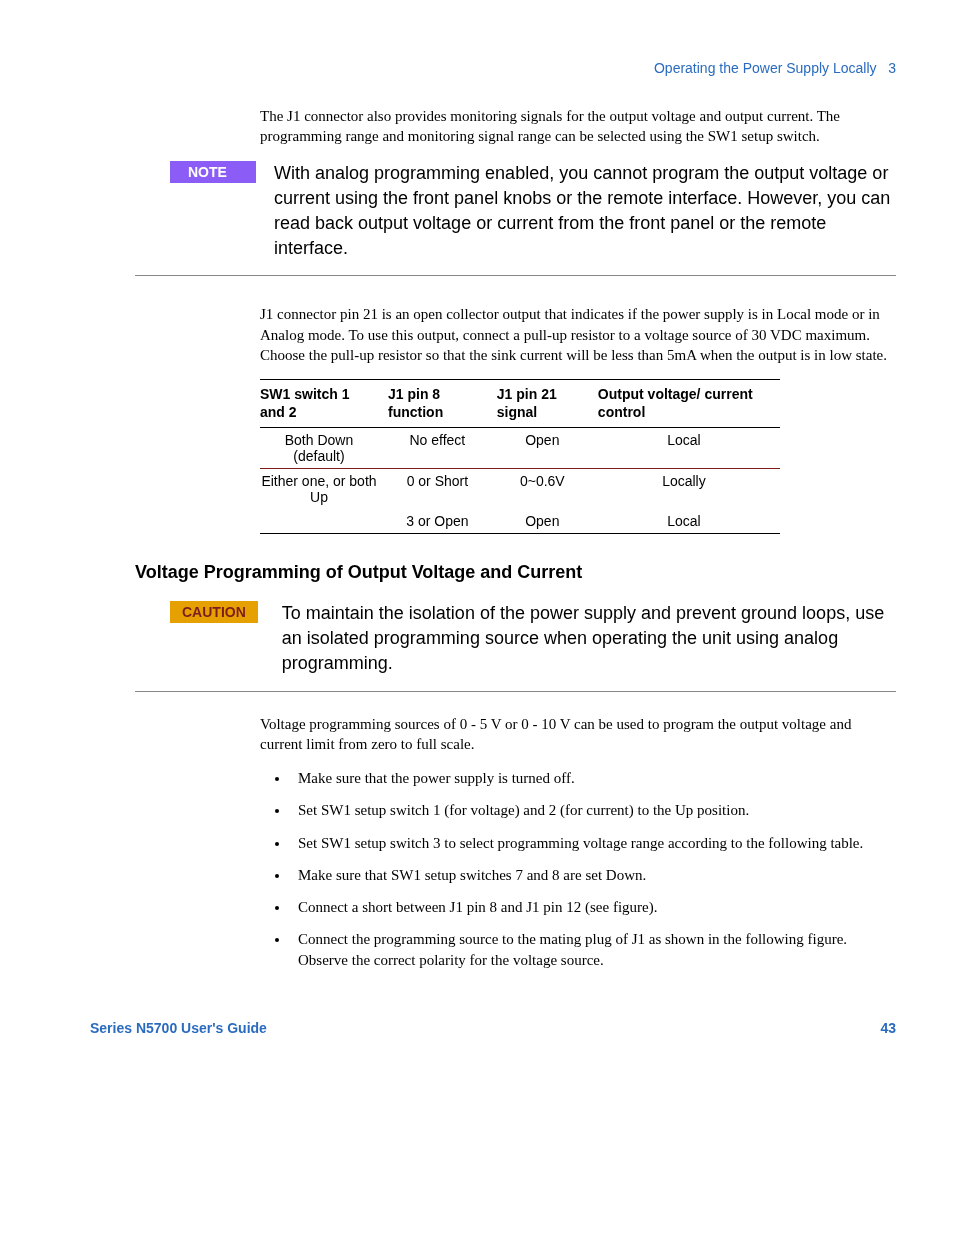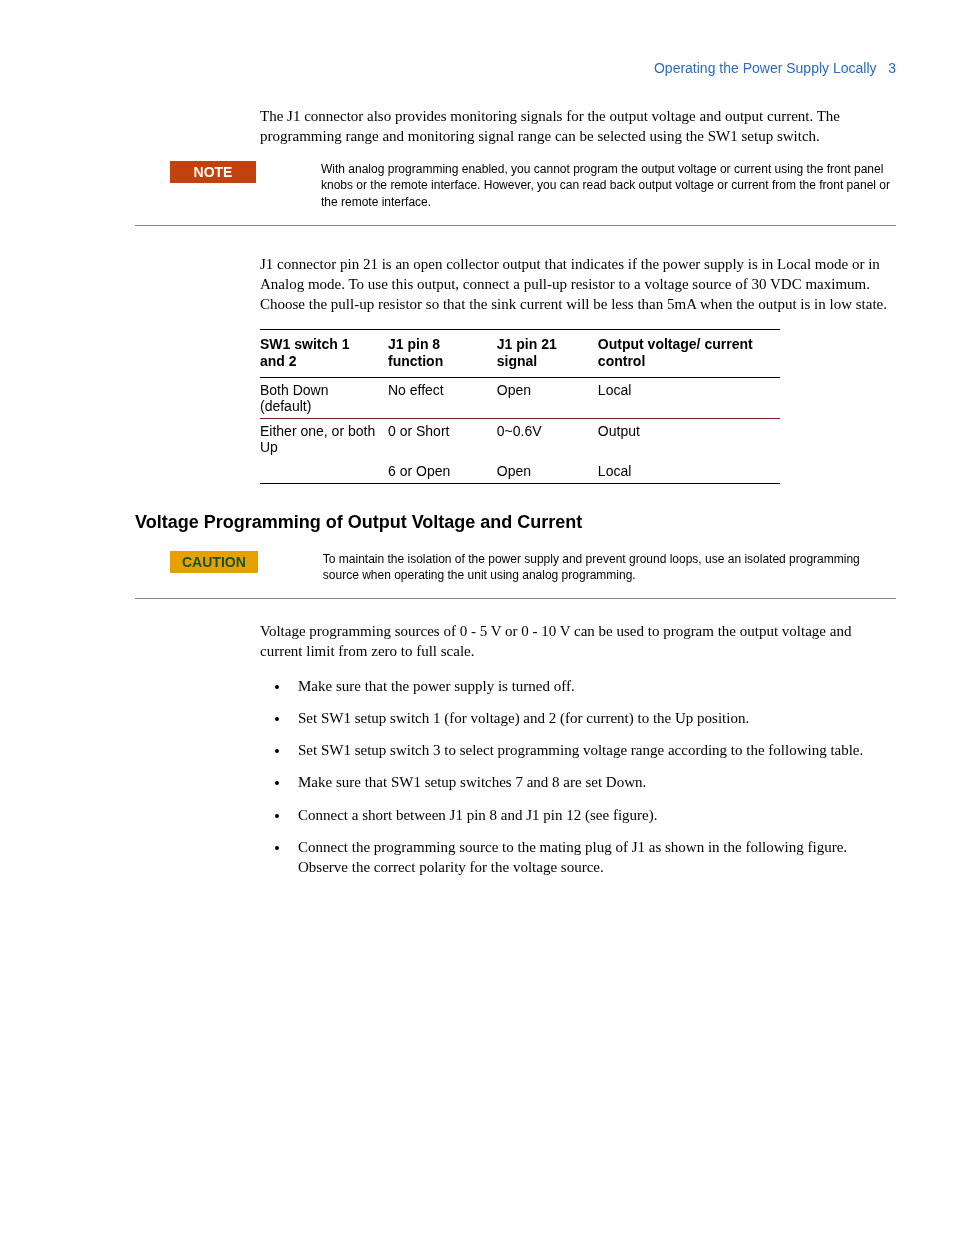--- a/index.html
+++ b/index.html
@@ -31,49 +31,47 @@
   }
   .indent-block {
     margin-left: 170px;
   }
   .note-row, .caution-row {
     display: flex;
     align-items: flex-start;
     margin: 10px 0 10px 80px;
   }
   .note-badge {
-    background: #c2410c;
+    background: #8b5cf6;
     color: #fff;
     font-family: Arial, Helvetica, sans-serif;
     font-weight: bold;
     font-size: 14px;
     padding: 3px 18px;
     margin-right: 18px;
     min-width: 50px;
-    text-align: center;
     flex-shrink: 0;
   }
   .caution-badge {
     background: #e6a100;
-    color: #14532d;
+    color: #7f1d1d;
     font-family: Arial, Helvetica, sans-serif;
     font-weight: bold;
     font-size: 14px;
     padding: 3px 12px;
-    margin-right: 18px;
+    margin-right: 24px;
     min-width: 50px;
     text-align: center;
     flex-shrink: 0;
   }
   .note-text, .caution-text {
     font-family: Arial, Helvetica, sans-serif;
-    font-size: 12px;
+    font-size: 18px;
     line-height: 1.4;
     flex: 1;
-    margin-left: 47px;
   }
   .hr {
     border: none;
     border-top: 1px solid #888;
     margin: 14px 0 28px 45px;
   }
   .hr2 {
     border: none;
     border-top: 1px solid #888;
     margin: 14px 0 22px 45px;
@@ -94,21 +92,21 @@
   table.sw-table th {
     text-align: left;
     font-weight: bold;
     border-top: 1.5px solid #000;
     border-bottom: 1px solid #000;
     padding: 6px 10px 6px 0;
     vertical-align: top;
     line-height: 1.25;
   }
   table.sw-table td {
-    text-align: left;
+    text-align: center;
     padding: 4px 10px 4px 0;
     vertical-align: top;
   }
   table.sw-table tr.sep td {
     border-top: 1px solid #7f1d1d;
   }
   table.sw-table tr.last td {
     border-bottom: 1.5px solid #000;
   }
   ul.steps {
@@ -166,25 +164,25 @@
       <tr>
         <td>Both Down (default)</td>
         <td>No effect</td>
         <td>Open</td>
         <td>Local</td>
       </tr>
       <tr class="sep">
         <td>Either one, or both Up</td>
         <td>0 or Short</td>
         <td>0~0.6V</td>
-        <td>Output</td>
+        <td>Locally</td>
       </tr>
       <tr class="last">
         <td></td>
-        <td>6 or Open</td>
+        <td>3 or Open</td>
         <td>Open</td>
         <td>Local</td>
       </tr>
     </tbody>
   </table>
 
   <div class="h2">Voltage Programming of Output Voltage and Current</div>
 
   <div class="caution-row">
     <div class="caution-badge">CAUTION</div>
@@ -197,14 +195,18 @@
 
   <ul class="steps">
     <li>Make sure that the power supply is turned off.</li>
     <li>Set SW1 setup switch 1 (for voltage) and 2 (for current) to the Up position.</li>
     <li>Set SW1 setup switch 3 to select programming voltage range according to the following table.</li>
     <li>Make sure that SW1 setup switches 7 and 8 are set Down.</li>
     <li>Connect a short between J1 pin 8 and J1 pin 12 (see figure).</li>
     <li>Connect the programming source to the mating plug of J1 as shown in the following figure. Observe the correct polarity for the voltage source.</li>
   </ul>
 
+  <div class="footer">
+    <span>Series N5700 User's Guide</span>
+    <span>43</span>
+  </div>
 
 </div>
 
 </body></html>

